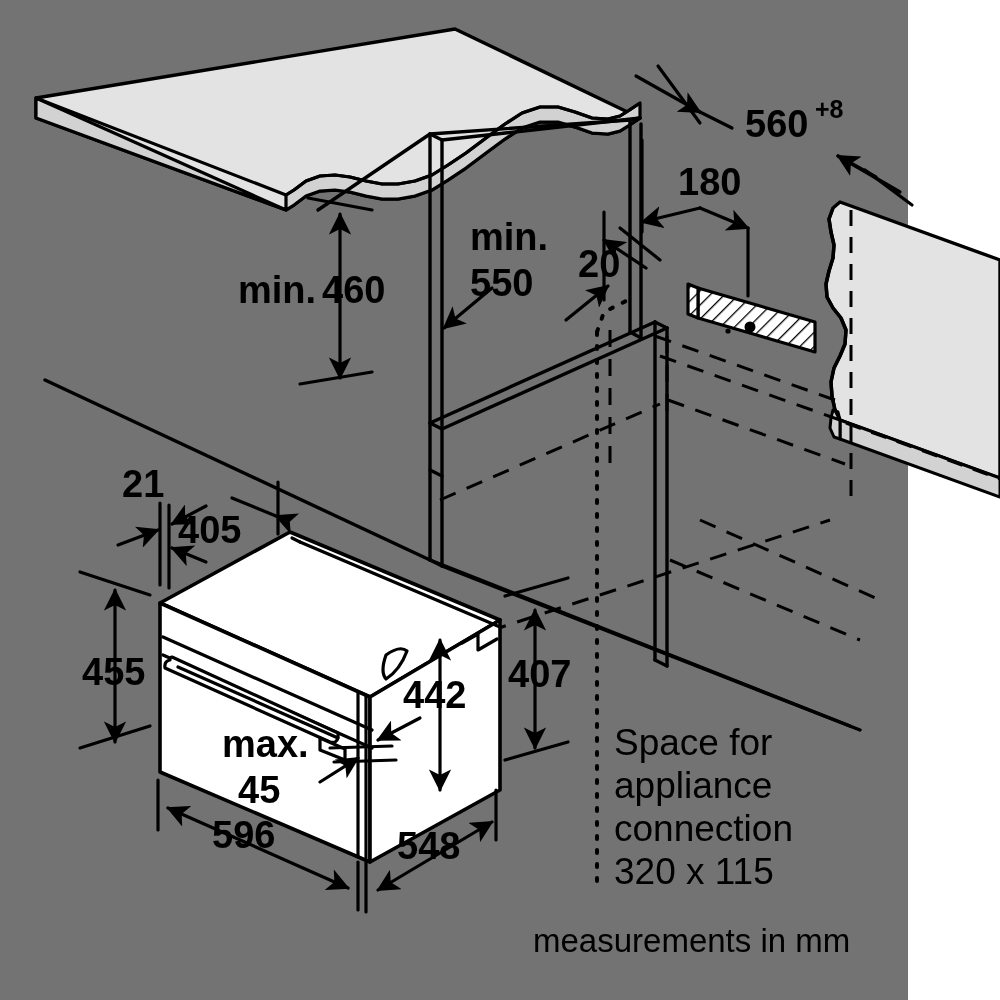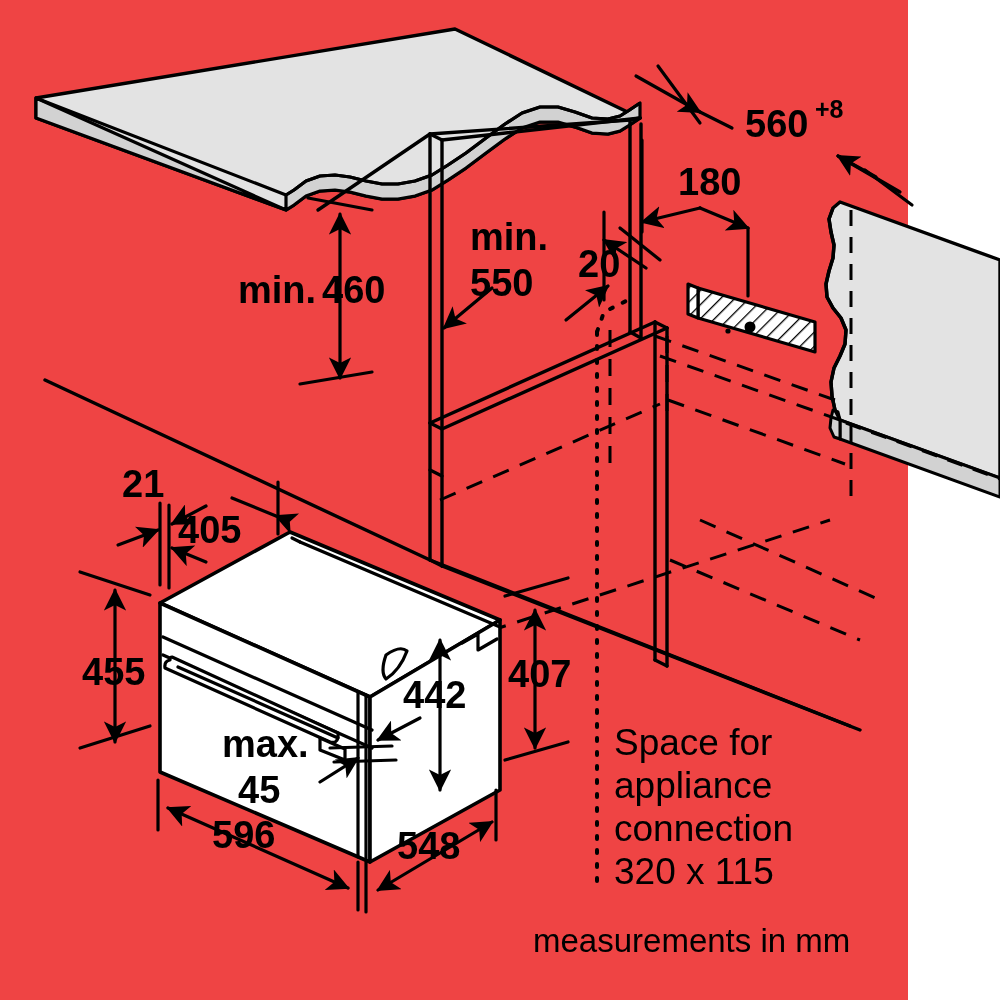--- a/index.html
+++ b/index.html
@@ -10,21 +10,21 @@
   body {
     width: 1000px;
     height: 1000px;
     font-family: "Liberation Sans", sans-serif;
     overflow: hidden;
   }
   #stage {
     position: relative;
     width: 908px;
     height: 1000px;
-    background: #ef4444;
+    background: #737373;
   }
   svg#drawing {
     position: absolute;
     top: 0; left: 0;
     width: 1000px;
     height: 1000px;
     display: block;
   }
   .dim-label {
     font-family: "Liberation Sans", sans-serif;

